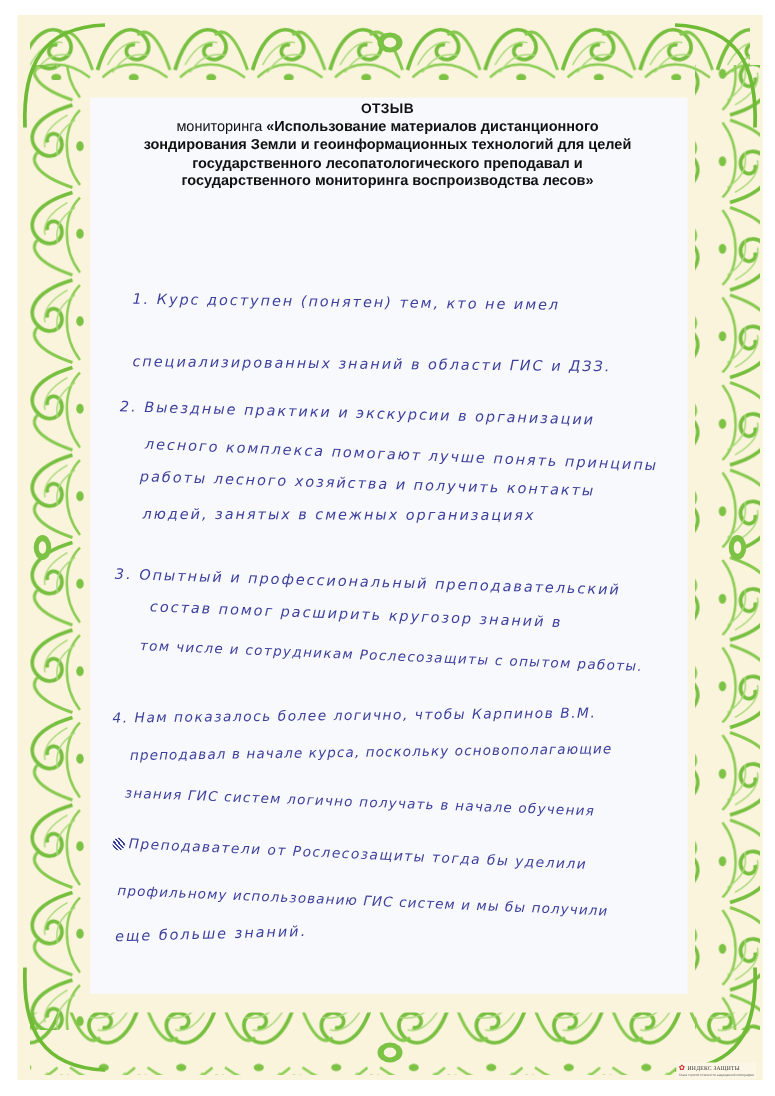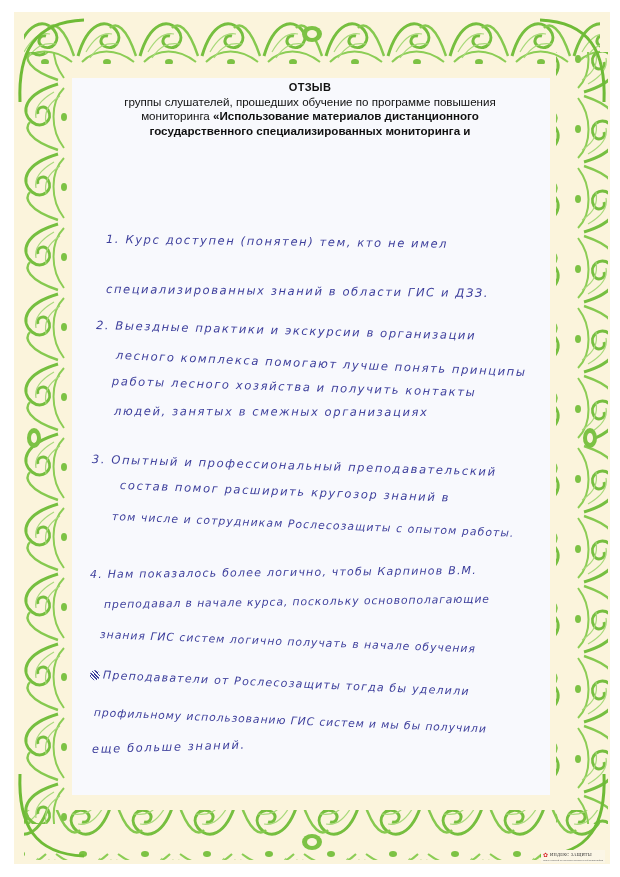--- a/index.html
+++ b/index.html
@@ -169,23 +169,24 @@
   <div class="brand-mark">
     <div class="brand-row">
       <span class="brand-flower">✿</span>
       <span class="brand-name">ИНДЕКС ЗАЩИТЫ</span>
     </div>
     <div class="brand-sub">бланк строгой отчетности защищенной полиграфии</div>
   </div>
 
   <div class="header">
     <div class="title">ОТЗЫВ</div>
-    <div>группы слушателей, прошедших обучение по программе повышения</div>
     <div><span>мониторинга </span><span class="bold">«Использование материалов дистанционного</span></div>
-    <div class="bold">государственного специализированных мониторинга и</div>
+    <div class="bold">зондирования Земли и геоинформационных технологий для целей</div>
+    <div class="bold">государственного лесопатологического преподавал и</div>
+    <div class="bold">государственного мониторинга воспроизводства лесов»</div>
   </div>
 
   <div>
 
     <div class="hw" style="left:106px; top:232px; transform:rotate(0.8deg);"><span>1.</span> <span>Курс доступен (понятен) тем, кто не имел</span></div>
     <div class="hw" style="left:106px; top:282px; transform:rotate(0.6deg);">специализированных знаний в области ГИС и ДЗЗ.</div>
 
     <div class="hw" style="left:96px; top:318px; transform:rotate(1.6deg);"><span>2.</span> <span>Выездные практики и экскурсии в организации</span></div>
     <div class="hw" style="left:116px; top:348px; transform:rotate(2.4deg);">лесного комплекса помогают лучше понять принципы</div>
     <div class="hw" style="left:112px; top:374px; transform:rotate(1.8deg);">работы лесного хозяйства и получить контакты</div>

